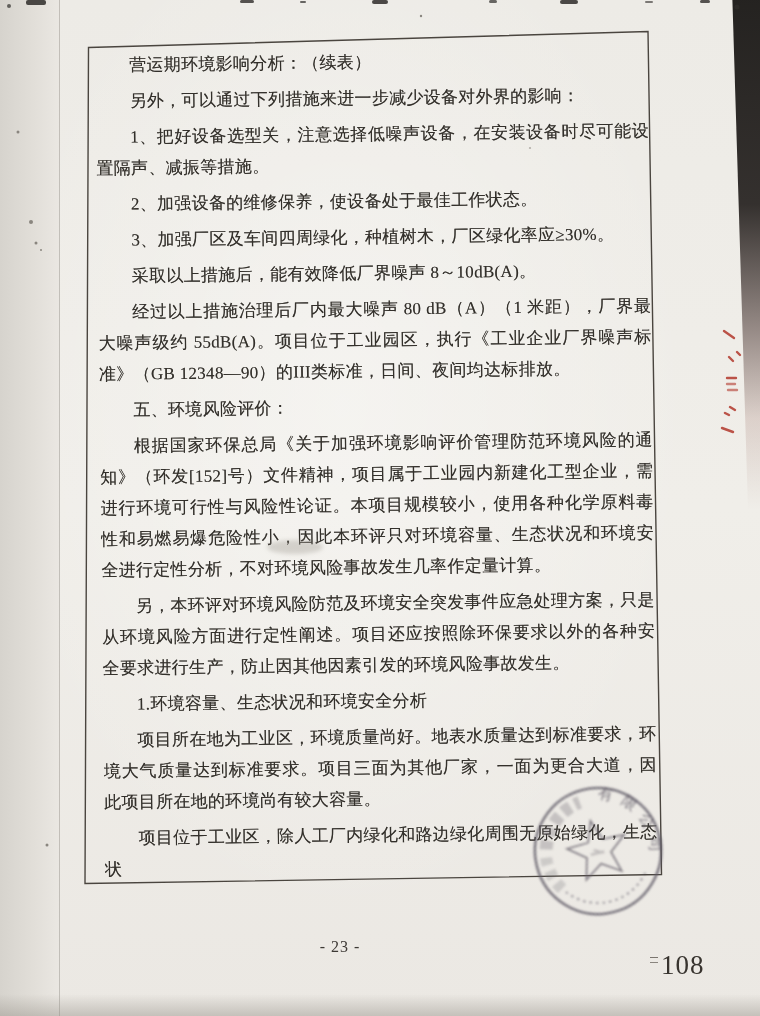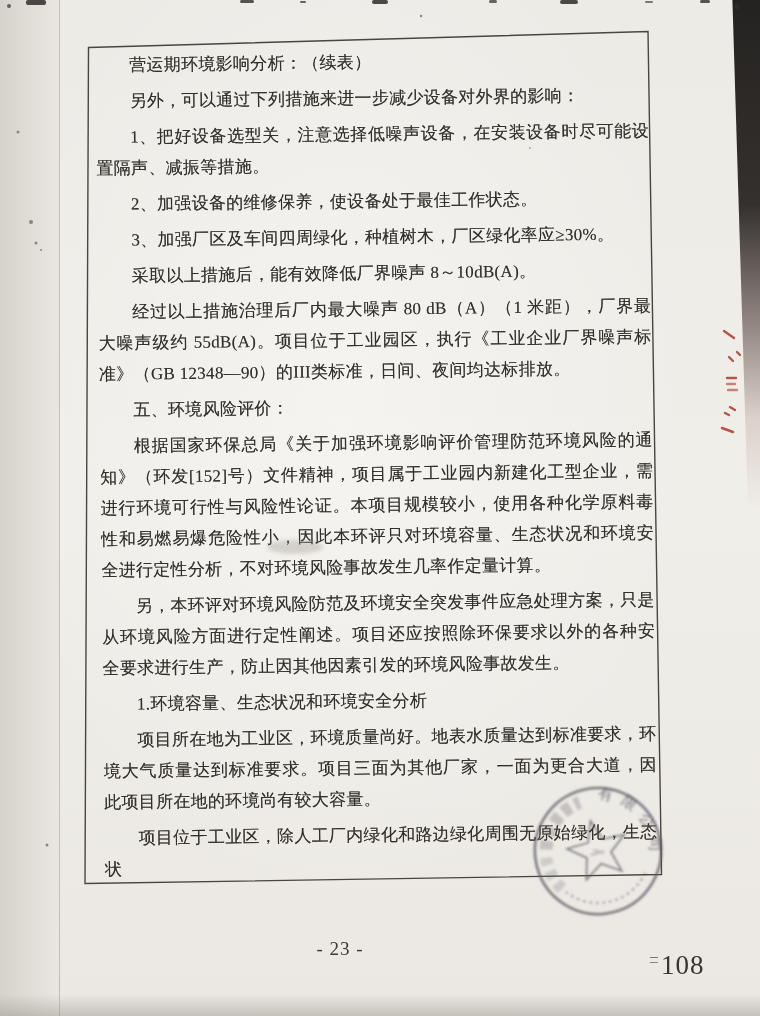--- a/index.html
+++ b/index.html
@@ -41,21 +41,21 @@
     overflow:hidden;color:#33302b;
     transform:rotate(-0.7deg);transform-origin:0 0;
   }
   .para{
     font-size:17px;line-height:31px;letter-spacing:.3px;
     margin:0 0 5px 0;text-indent:2em;text-align:justify;
     text-shadow:0 0 .6px rgba(51,48,43,.55);
   }
   .footer-page{
     position:absolute;left:305px;top:938px;width:70px;text-align:center;
-    font-size:19px;letter-spacing:1px;color:#3d3935;
+    font-size:16px;letter-spacing:1px;color:#3d3935;
   }
   .sheet-number{
     position:absolute;left:661px;top:950px;
     font-size:27px;letter-spacing:1px;color:#38342f;
     font-family:"Liberation Serif","DejaVu Serif",serif;
   }
   .sheet-dash{
     position:absolute;left:650px;top:957px;width:8px;height:4px;
     border-top:1.5px solid #7a756e;border-bottom:1.5px solid #8a857e;
   }

